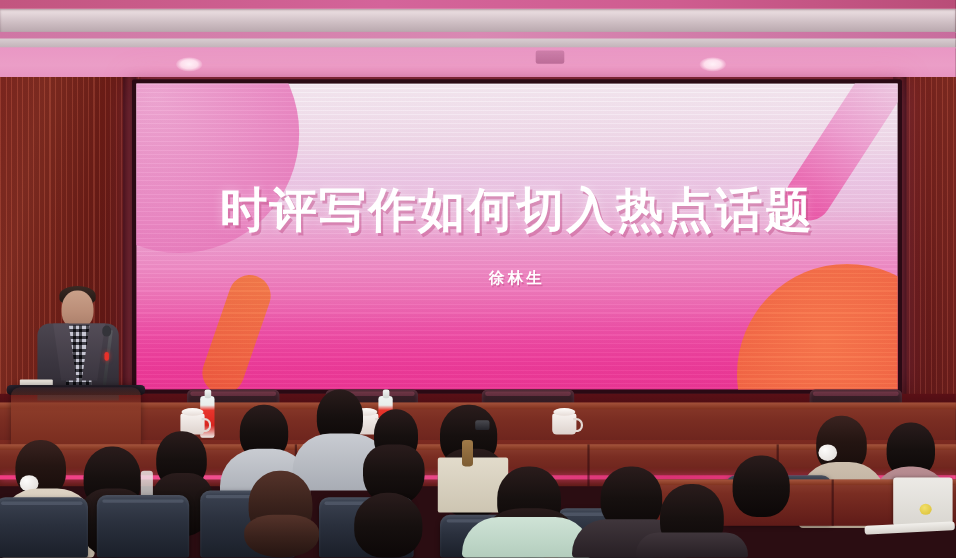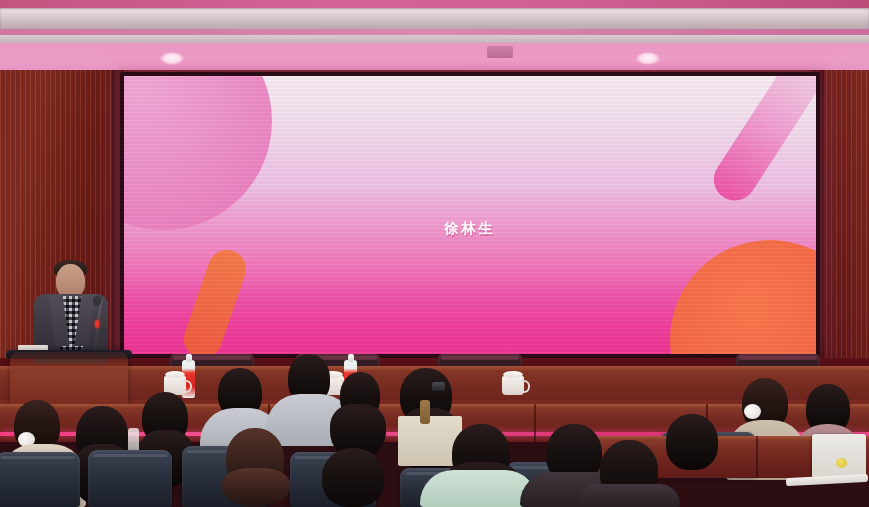--- a/index.html
+++ b/index.html
@@ -202,20 +202,21 @@
 
   <div class="screen-frame">
     <div class="screen">
 
       <div class="deco-circle-tl"></div>
       <div class="deco-bar-tr"></div>
       <div class="deco-bar-bl"></div>
       <div class="deco-circle-br"></div>
 
       <div class="slide-body">
+        <div class="slide-title">时评写作如何切入热点话题</div>
         <div class="slide-author">徐林生</div>
       </div>
 
       <div class="scan"></div>
     </div>
   </div>
 
   <div class="stage-top"></div>
 
   <div class="chair-back" style="left:170px;width:84px;"></div>

